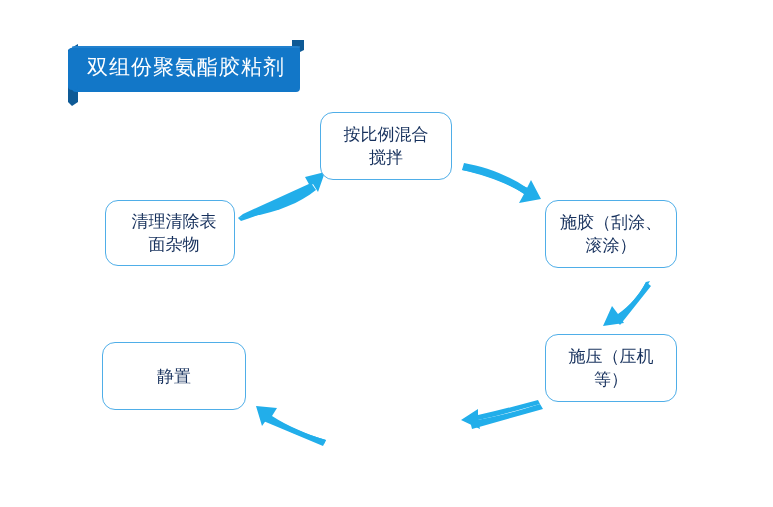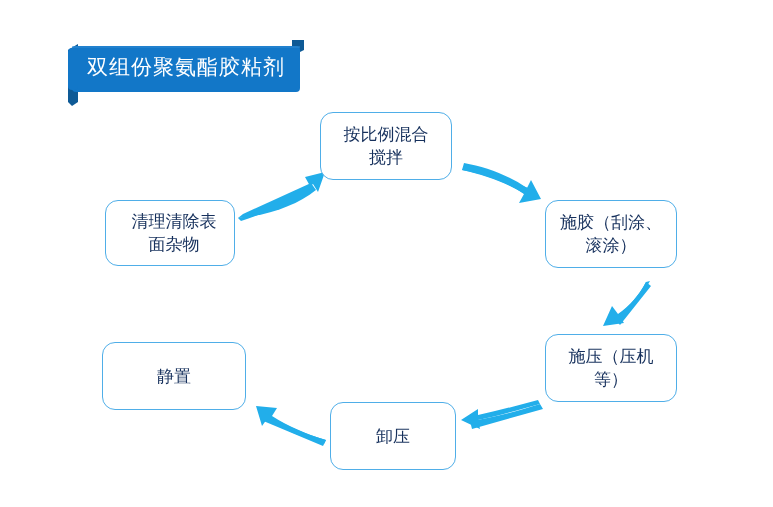--- a/index.html
+++ b/index.html
@@ -184,23 +184,20 @@
   <div class="node" id="node-mix">
     <span class="node-text">按比例混合
 搅拌</span>
   </div>
 
   <div class="node" id="node-press">
     <span class="node-text">施压（压机
 等）</span>
   </div>
 
-  <div class="node" id="node-release">
-    <span class="node-text">卸压</span>
-  </div>
 
   <div class="node" id="node-rest">
     <span class="node-text">静置</span>
   </div>
 
   <div class="node" id="node-clean">
     <span class="node-text">清理清除表
 面杂物</span>
   </div>
 

